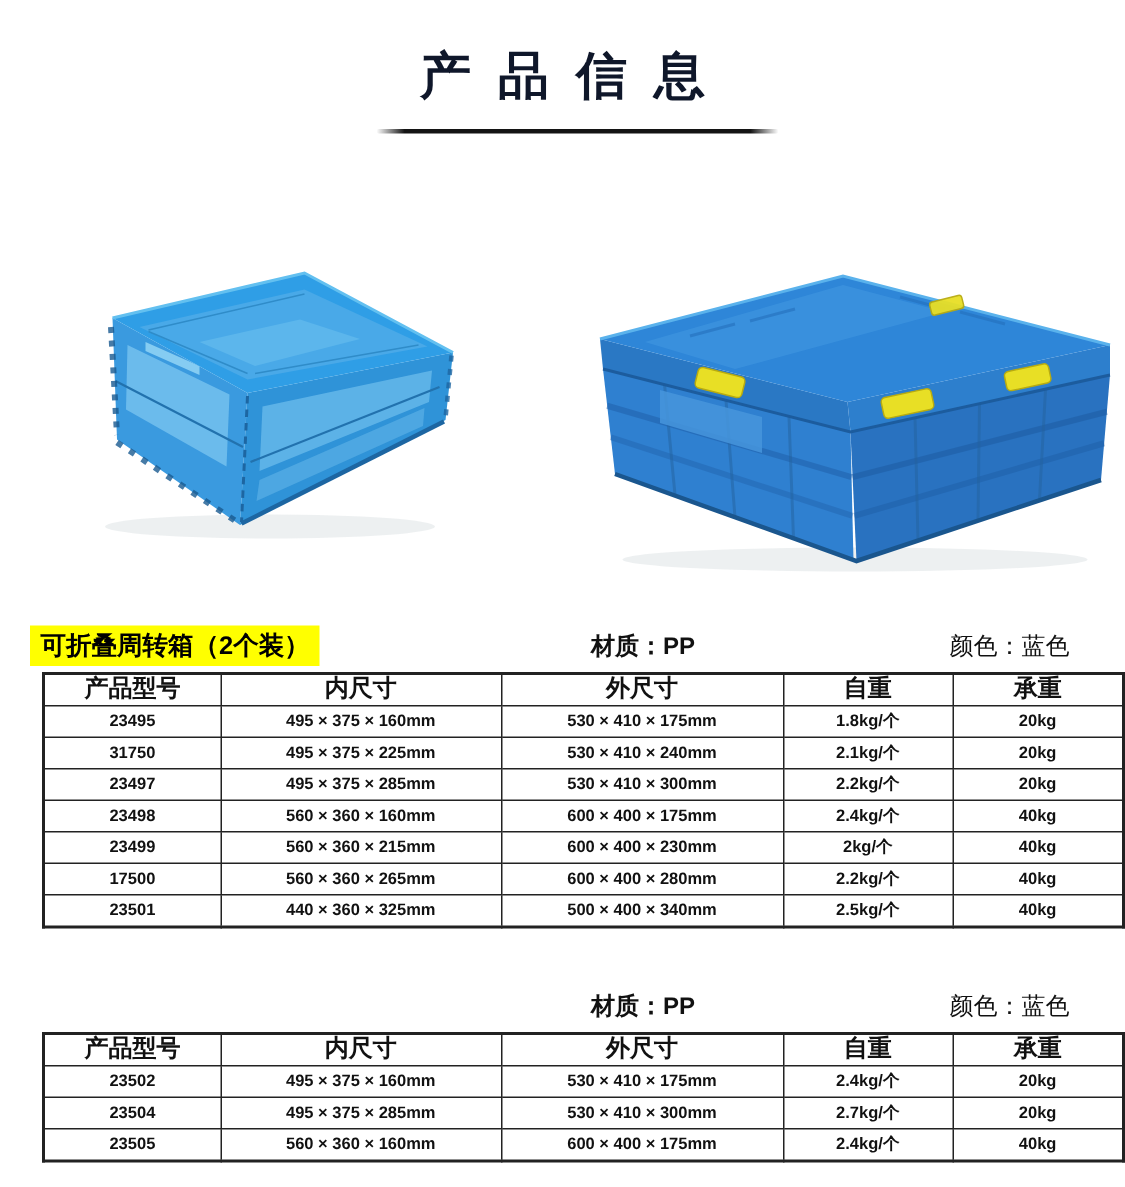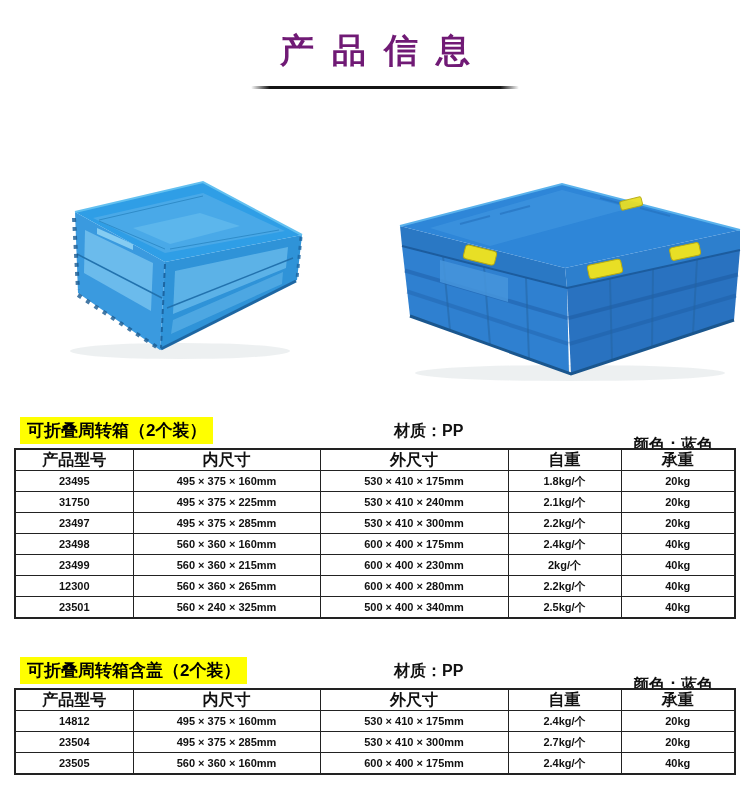--- a/index.html
+++ b/index.html
@@ -3,21 +3,21 @@
 <meta charset="utf-8">
 <style>
   html,body{margin:0;padding:0;background:#ffffff;}
   .page{
     position:relative;width:750px;height:791px;background:#ffffff;overflow:hidden;
     font-family:"Liberation Sans","DejaVu Sans",sans-serif;color:#111;
   }
   
   .page-title{
     position:absolute;top:28px;left:0;width:750px;margin:0;
-    text-align:center;font-size:34px;font-weight:bold;color:#701a75;
+    text-align:center;font-size:34px;font-weight:bold;color:#0f172a;
     letter-spacing:18px;text-indent:18px;white-space:nowrap;
   }
   .title-underline{
     position:absolute;top:86px;left:251px;width:268px;height:3px;
     background:linear-gradient(90deg,rgba(20,20,20,0) 0%,#141414 7%,#141414 93%,rgba(20,20,20,0) 100%);
     border-radius:2px;
   }
   
   figure{margin:0;padding:0;}
   .photo-left{position:absolute;left:55px;top:168px;width:252px;height:192px;}
@@ -25,24 +25,24 @@
   .photo-left svg,.photo-right svg{width:100%;height:100%;display:block;}
   
   .section-head{position:absolute;left:0;width:750px;height:30px;}
   .head-1{top:417px;}
   .head-2{top:657px;}
   .badge{
     position:absolute;left:20px;top:0;background:#ffff00;color:#000;
     font-size:17px;font-weight:bold;line-height:27px;padding:0 7px;white-space:nowrap;
   }
   .material-label{position:absolute;left:394px;top:4px;font-size:16px;font-weight:bold;white-space:nowrap;}
-  .color-label{position:absolute;left:633px;top:4px;font-size:16px;font-weight:bold;white-space:nowrap;margin-top:14px;}
+  .color-label{position:absolute;left:633px;top:4px;font-size:16px;font-weight:normal;white-space:nowrap;}
   
   .spec-table{
-    position:absolute;left:14px;width:720px;border-collapse:collapse;table-layout:fixed;
+    position:absolute;left:28px;width:720px;border-collapse:collapse;table-layout:fixed;
     font-size:15px;background:#fff;border:2px solid #222;
   }
   .table-1{top:448px;}
   .table-2{top:688px;}
   .spec-table th,.spec-table td{
     border:1px solid #222;text-align:center;vertical-align:middle;
     padding:0;height:20px;line-height:20px;white-space:nowrap;overflow:hidden;
   }
   .spec-table th{font-weight:bold;font-size:16px;}
   .spec-table td{font-weight:bold;font-size:11px;}
@@ -186,38 +186,37 @@
         <td>40kg</td>
       </tr>
       <tr>
         <td>23499</td>
         <td>560 × 360 × 215mm</td>
         <td>600 × 400 × 230mm</td>
         <td>2kg/个</td>
         <td>40kg</td>
       </tr>
       <tr>
-        <td>12300</td>
+        <td>17500</td>
         <td>560 × 360 × 265mm</td>
         <td>600 × 400 × 280mm</td>
         <td>2.2kg/个</td>
         <td>40kg</td>
       </tr>
       <tr>
         <td>23501</td>
-        <td>560 × 240 × 325mm</td>
+        <td>440 × 360 × 325mm</td>
         <td>500 × 400 × 340mm</td>
         <td>2.5kg/个</td>
         <td>40kg</td>
       </tr>
     </tbody>
   </table>
 
   <div class="section-head head-2">
-    <span class="badge">可折叠周转箱含盖（2个装）</span>
     <span class="material-label">材质：PP</span>
     <span class="color-label">颜色：蓝色</span>
   </div>
 
   <table class="spec-table table-2">
     <colgroup>
         <col style="width:118px">
         <col style="width:187px">
         <col style="width:188px">
         <col style="width:113px">
@@ -227,21 +226,21 @@
       <tr>
         <th>产品型号</th>
         <th>内尺寸</th>
         <th>外尺寸</th>
         <th>自重</th>
         <th>承重</th>
       </tr>
     </thead>
     <tbody>
       <tr>
-        <td>14812</td>
+        <td>23502</td>
         <td>495 × 375 × 160mm</td>
         <td>530 × 410 × 175mm</td>
         <td>2.4kg/个</td>
         <td>20kg</td>
       </tr>
       <tr>
         <td>23504</td>
         <td>495 × 375 × 285mm</td>
         <td>530 × 410 × 300mm</td>
         <td>2.7kg/个</td>

